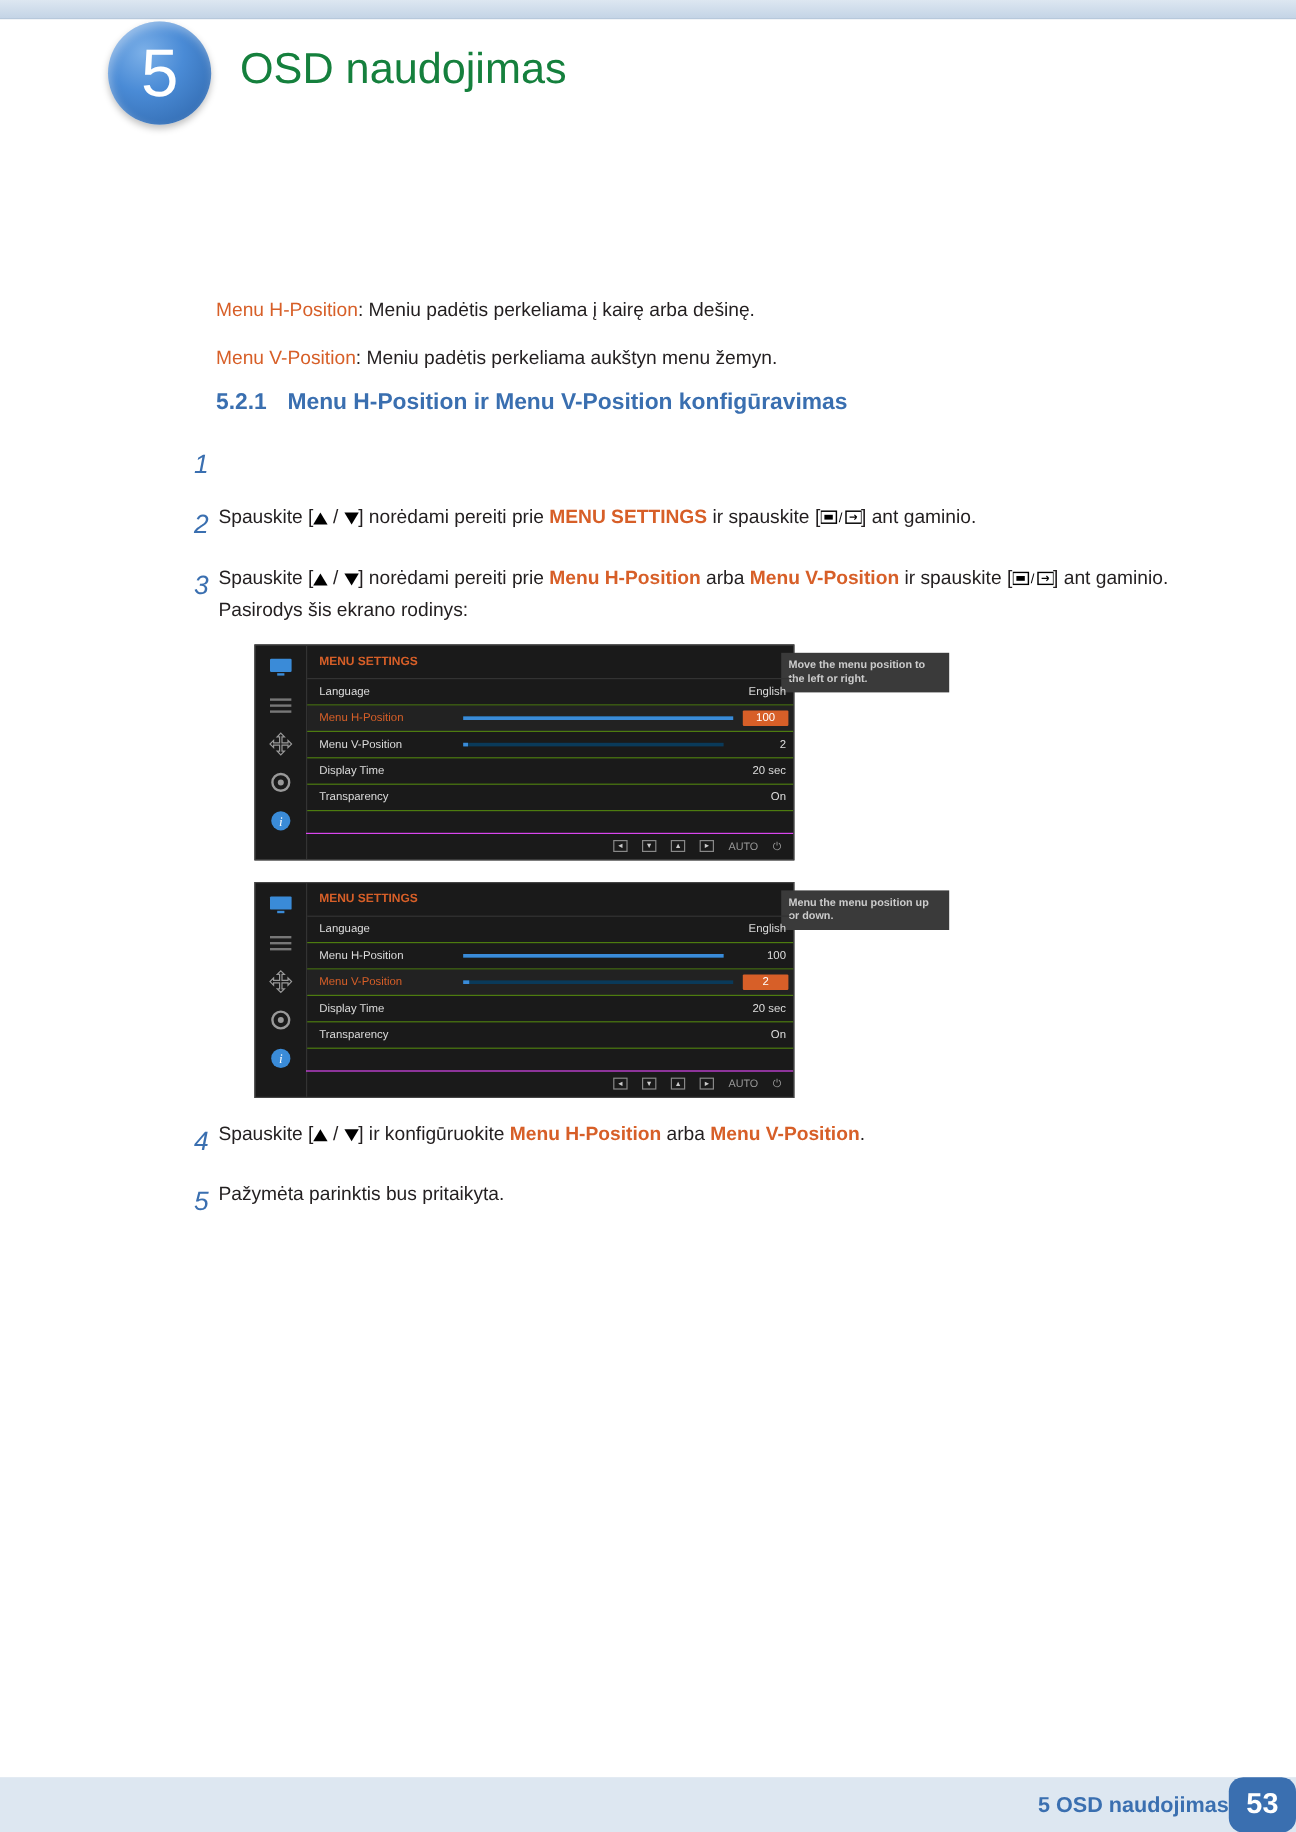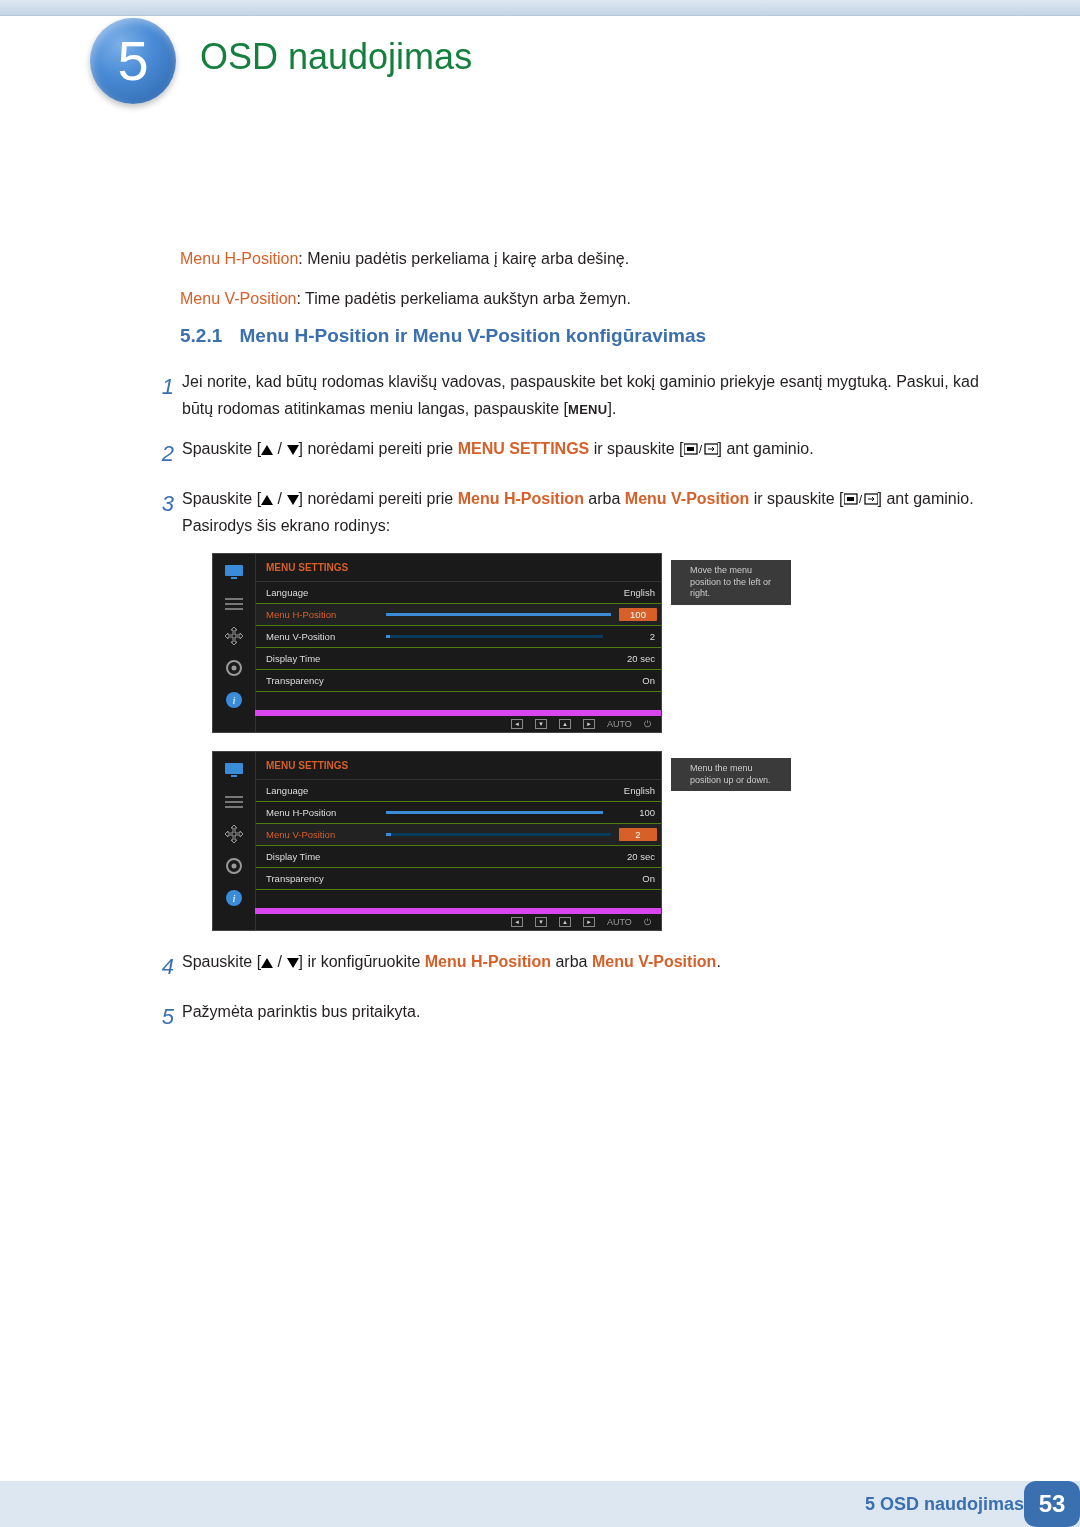--- a/index.html
+++ b/index.html
@@ -169,34 +169,35 @@
     padding: 1px 6px;
     width: 38px;
     margin-right: 4px;
     text-align: center;
     border-radius: 1px;
   }
   .osd-tooltip {
     position: absolute;
     top: 6px;
     right: -130px;
-    width: 120px;
+    width: 140px;
     background: #3a3a3a;
     color: #ccc;
     font-size: 9px;
-    padding: 5px 19px;
+    padding: 5px 6px;
     line-height: 1.3;
+    font-weight: bold;
   }
   .osd-footer {
     position: absolute;
     bottom: 0;
     left: 42px;
     right: 0;
     height: 22px;
-    border-top: 6px solid #d946ef;
+    border-top: 1px solid #d946ef;
     display: flex;
     align-items: center;
     justify-content: flex-end;
     gap: 12px;
     padding-right: 10px;
     font-size: 9px;
     color: #999;
   }
   .osd-footer .fbtn {
     width: 12px; height: 10px;
@@ -241,36 +242,33 @@
 <div class="chapter-badge">5</div>
 <div class="chapter-title">OSD naudojimas</div>
 
 <div class="section">
 
   <div class="intro">
     <p>
       <span class="accent">Menu H-Position</span><span>: Meniu padėtis perkeliama į kairę arba dešinę.</span>
     </p>
     <p>
-      <span class="accent">Menu V-Position</span><span>: Time padėtis perkeliama aukštyn arba žemyn.</span>
+      <span class="accent">Menu V-Position</span><span>: Meniu padėtis perkeliama aukštyn menu žemyn.</span>
     </p>
   </div>
 
   <div class="subsection">
     <span class="subsection-num">5.2.1</span>
     <span>Menu H-Position ir Menu V-Position konfigūravimas</span>
   </div>
 
   <div class="steps">
 
     <div class="step">
       <div class="step-num">1</div>
-      <div class="step-body">
-        <span>Jei norite, kad būtų rodomas klavišų vadovas, paspauskite bet kokį gaminio priekyje esantį mygtuką. Paskui, kad būtų rodomas atitinkamas meniu langas, paspauskite [</span><span class="btn-label">MENU</span><span>].</span>
-      </div>
     </div>
 
     <div class="step">
       <div class="step-num">2</div>
       <div class="step-body">
         <span>Spauskite [</span><span class="tri tri-up"></span> / <span class="tri tri-down"></span><span>] norėdami pereiti prie </span><span class="accent" style="font-weight:bold">MENU SETTINGS</span><span> ir spauskite [</span><svg width="34" height="12" style="display:inline;vertical-align:-1px">
             <rect x="0" y="1" width="13" height="10" fill="none" stroke="#000" stroke-width="1.2"></rect>
             <rect x="3" y="4" width="7" height="4" fill="#000"></rect>
             <text x="15" y="10" font-size="11">/</text>
             <rect x="21" y="1" width="13" height="10" fill="none" stroke="#000" stroke-width="1.2"></rect>

